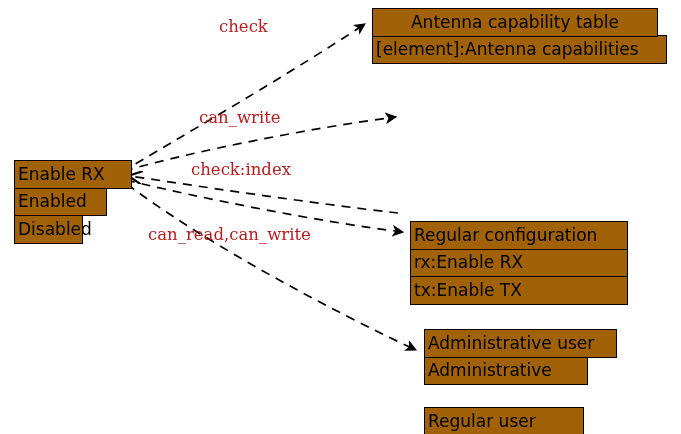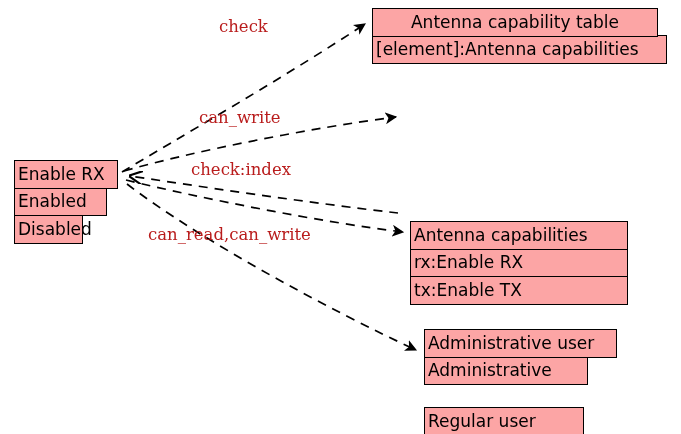--- a/index.html
+++ b/index.html
@@ -25,21 +25,21 @@
   }
   .node {
     position: absolute;
     display: flex;
     flex-direction: column;
     align-items: flex-start;
   }
   .cell {
     box-sizing: border-box;
     border: 1.6px solid #000000;
-    background: #fca5a5;
+    background: #a16207;
     font-family: "DejaVu Sans", sans-serif;
     font-size: 17px;
     line-height: 1;
     color: #000000;
     height: 29px;
     display: flex;
     align-items: center;
     white-space: nowrap;
     padding: 0 3px;
     position: relative;
@@ -82,33 +82,33 @@
     <path d="M 124 171 C 190 152 310 128 396 117" fill="none" stroke="#000000" stroke-width="1.7" stroke-dasharray="9,7" marker-end="url(#arrow-right)"></path>
 
     <path d="M 398 213 C 310 203 190 185 130 176" fill="none" stroke="#000000" stroke-width="1.7" stroke-dasharray="9,7" marker-end="url(#arrow-open-left)"></path>
 
     <path d="M 126 180 C 200 198 320 222 403 232" fill="none" stroke="#000000" stroke-width="1.7" stroke-dasharray="9,7" marker-end="url(#arrow-right)"></path>
 
     <path d="M 127 184 C 200 240 330 310 416 350" fill="none" stroke="#000000" stroke-width="1.7" stroke-dasharray="9,7" marker-end="url(#arrow-right)"></path>
   </svg>
 
   <div class="node" style="left:14px; top:160px;">
-    <div class="cell header" style="width:104px;">Enable RX</div>
+    <div class="cell header" style="width:118px;">Enable RX</div>
     <div class="cell body" style="width:93px;">Enabled</div>
     <div class="cell body" style="width:69px;">Disabled</div>
   </div>
 
   <div class="node" style="left:372px; top:8px;">
     <div class="cell header center" style="width:286px;">Antenna capability table</div>
     <div class="cell body" style="width:295px;">[element]:Antenna capabilities</div>
   </div>
 
 
   <div class="node" style="left:410px; top:221px;">
-    <div class="cell header" style="width:218px;">Antenna capabilities</div>
+    <div class="cell header" style="width:218px;">Regular configuration</div>
     <div class="cell body" style="width:218px;">rx:Enable RX</div>
     <div class="cell body" style="width:218px;">tx:Enable TX</div>
   </div>
 
   <div class="node" style="left:424px; top:329px;">
     <div class="cell header" style="width:193px;">Administrative user</div>
     <div class="cell body" style="width:164px;">Administrative</div>
     <div class="cell body" style="width:160px;margin-top:22px;">Regular user</div>
   </div>
 

